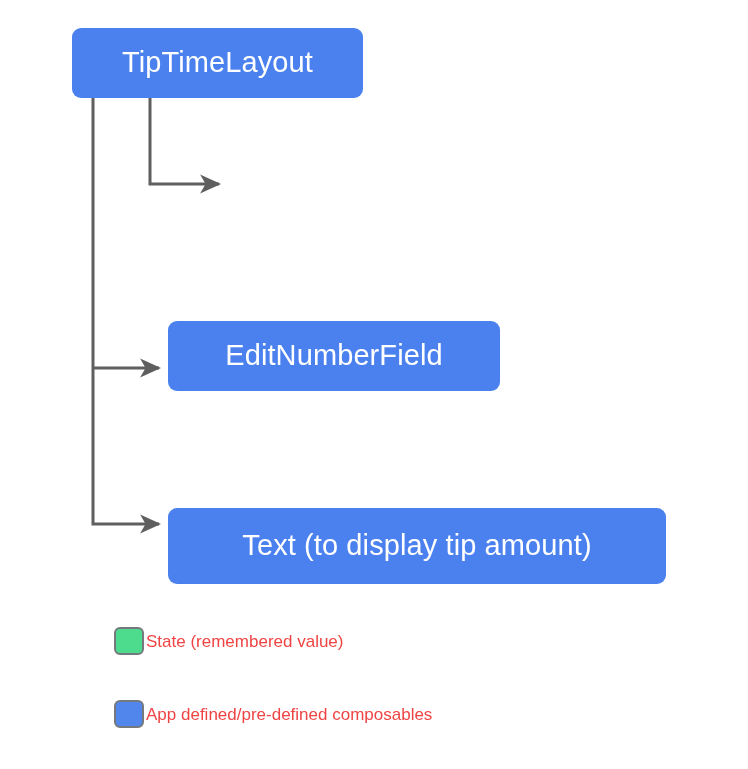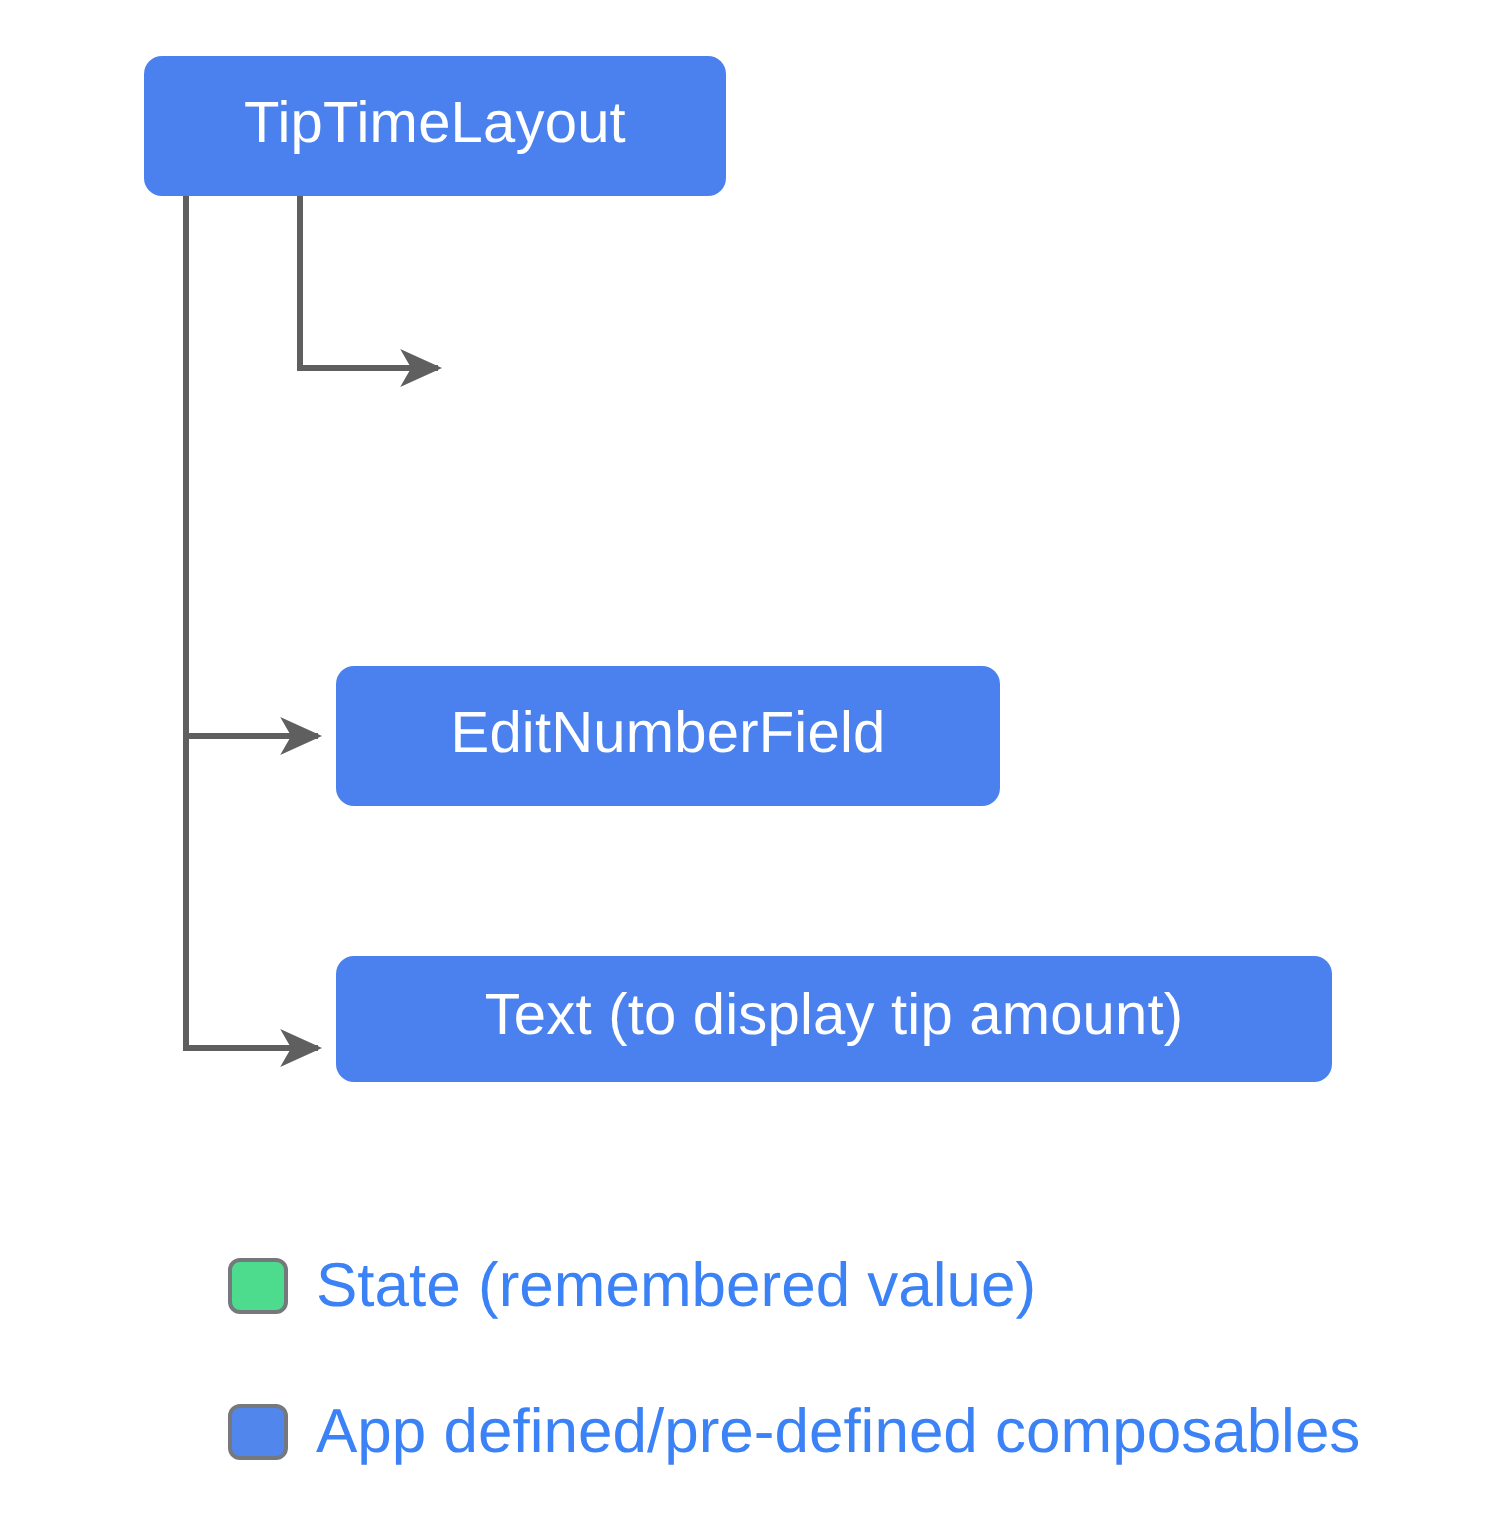--- a/index.html
+++ b/index.html
@@ -41,44 +41,44 @@
     line-height: 1;
     white-space: nowrap;
     user-select: none;
   }
   .node-label {
     display: block;
     padding-bottom: 2px;
   }
   #node-root      { left: 44px;  top: 28px;  width: 291px; height: 70px; margin-left: 28px; }
   #node-state     { left: 228px; top: 150px; width: 438px; height: 69px; }
-  #node-editnum   { left: 168px; top: 333px; width: 332px; height: 70px; }
-  #node-text      { left: 168px; top: 478px; width: 498px; height: 63px; }
+  #node-editnum   { left: 168px; top: 321px; width: 332px; height: 70px; }
+  #node-text      { left: 168px; top: 508px; width: 498px; height: 76px; }
 
   
   .legend {
     position: absolute;
     left: 114px;
     display: flex;
     align-items: center;
   }
   #legend-state  { top: 627px; }
   #legend-comp   { top: 700px; text-align: right; }
   .swatch {
     width: 30px;
     height: 28px;
     border-radius: 6px;
     border: 2px solid #75787c;
     box-sizing: border-box;
     flex: 0 0 auto;
   }
   .legend-text {
-    margin-left: 14px;
-    font-size: 31px;
-    color: #3b82f6;
+    margin-left: 2px;
+    font-size: 17px;
+    color: #ef4444;
     line-height: 1;
     white-space: nowrap;
   }
 </style>
 </head>
 <body>
 
 <div id="canvas">
 
   <svg id="connectors" viewBox="0 0 748 769" xmlns="http://www.w3.org/2000/svg">

